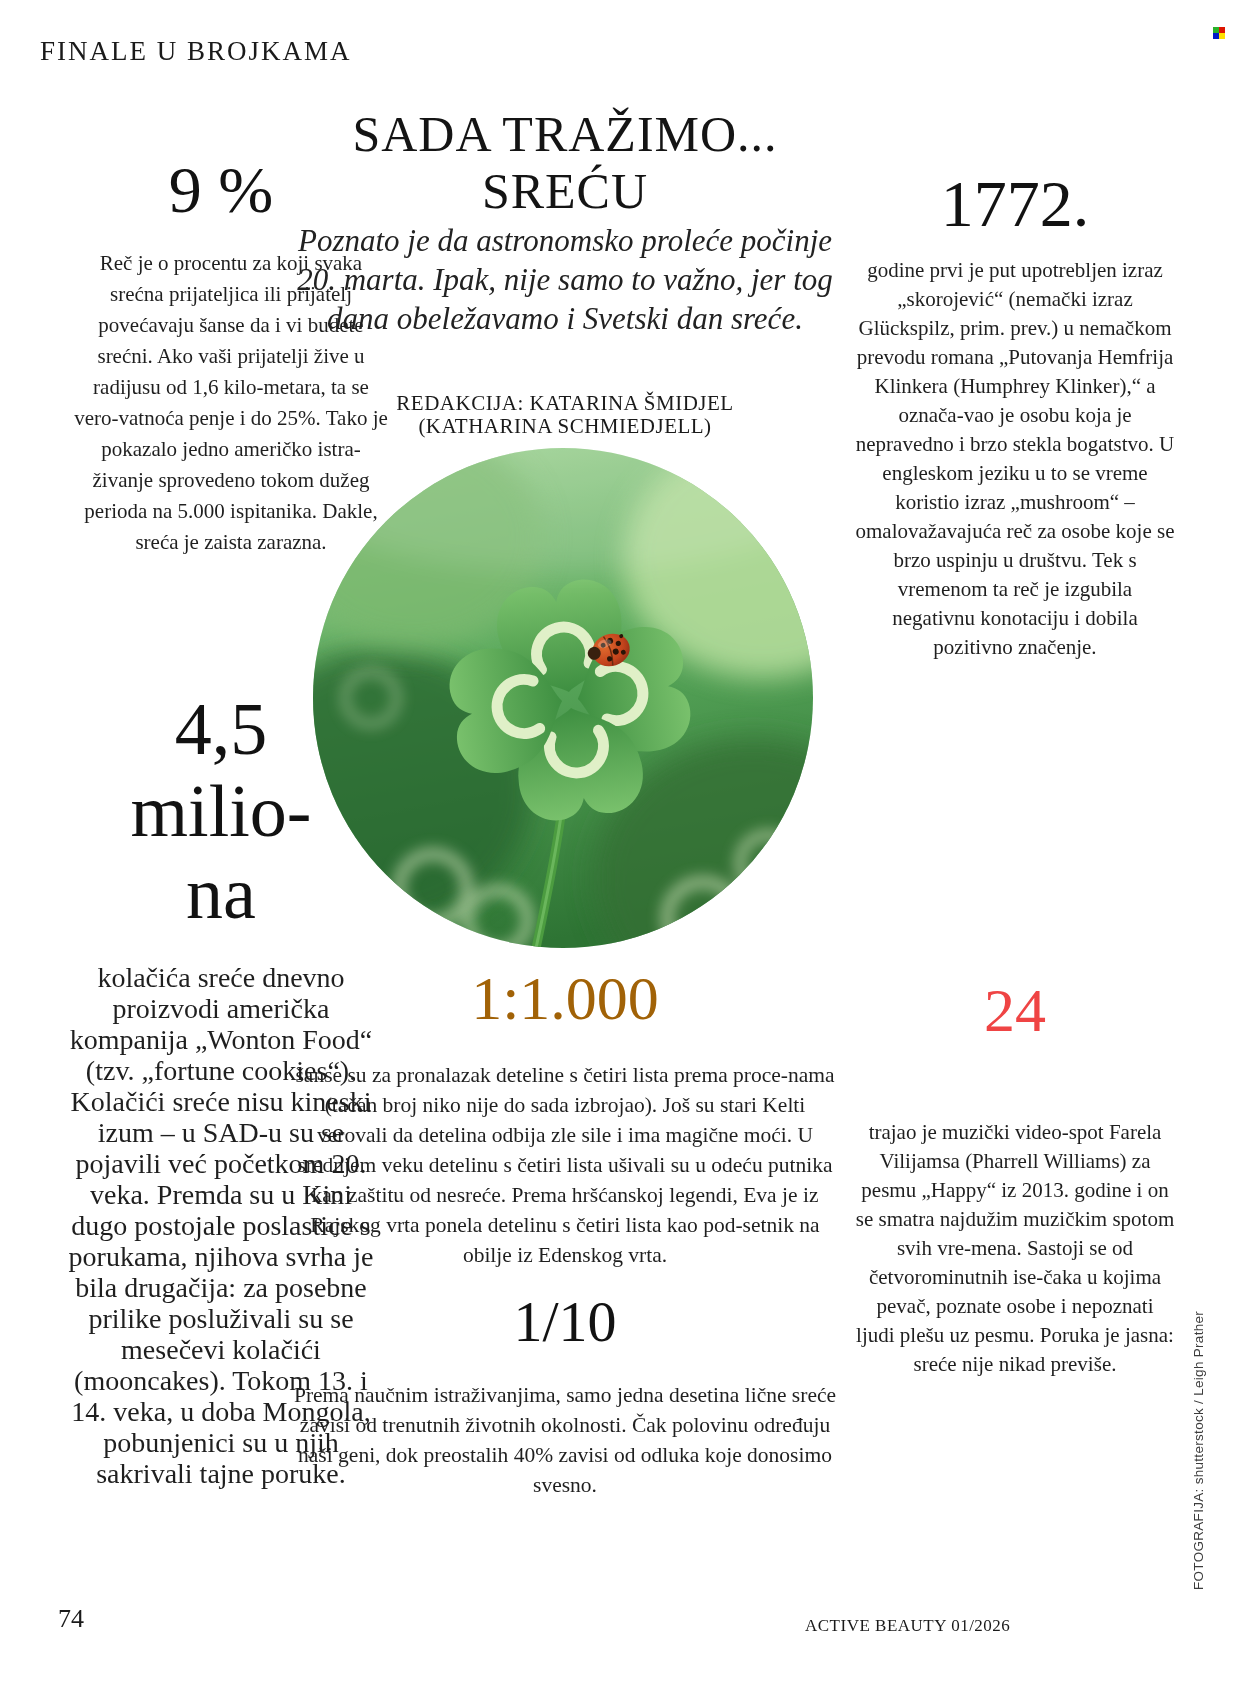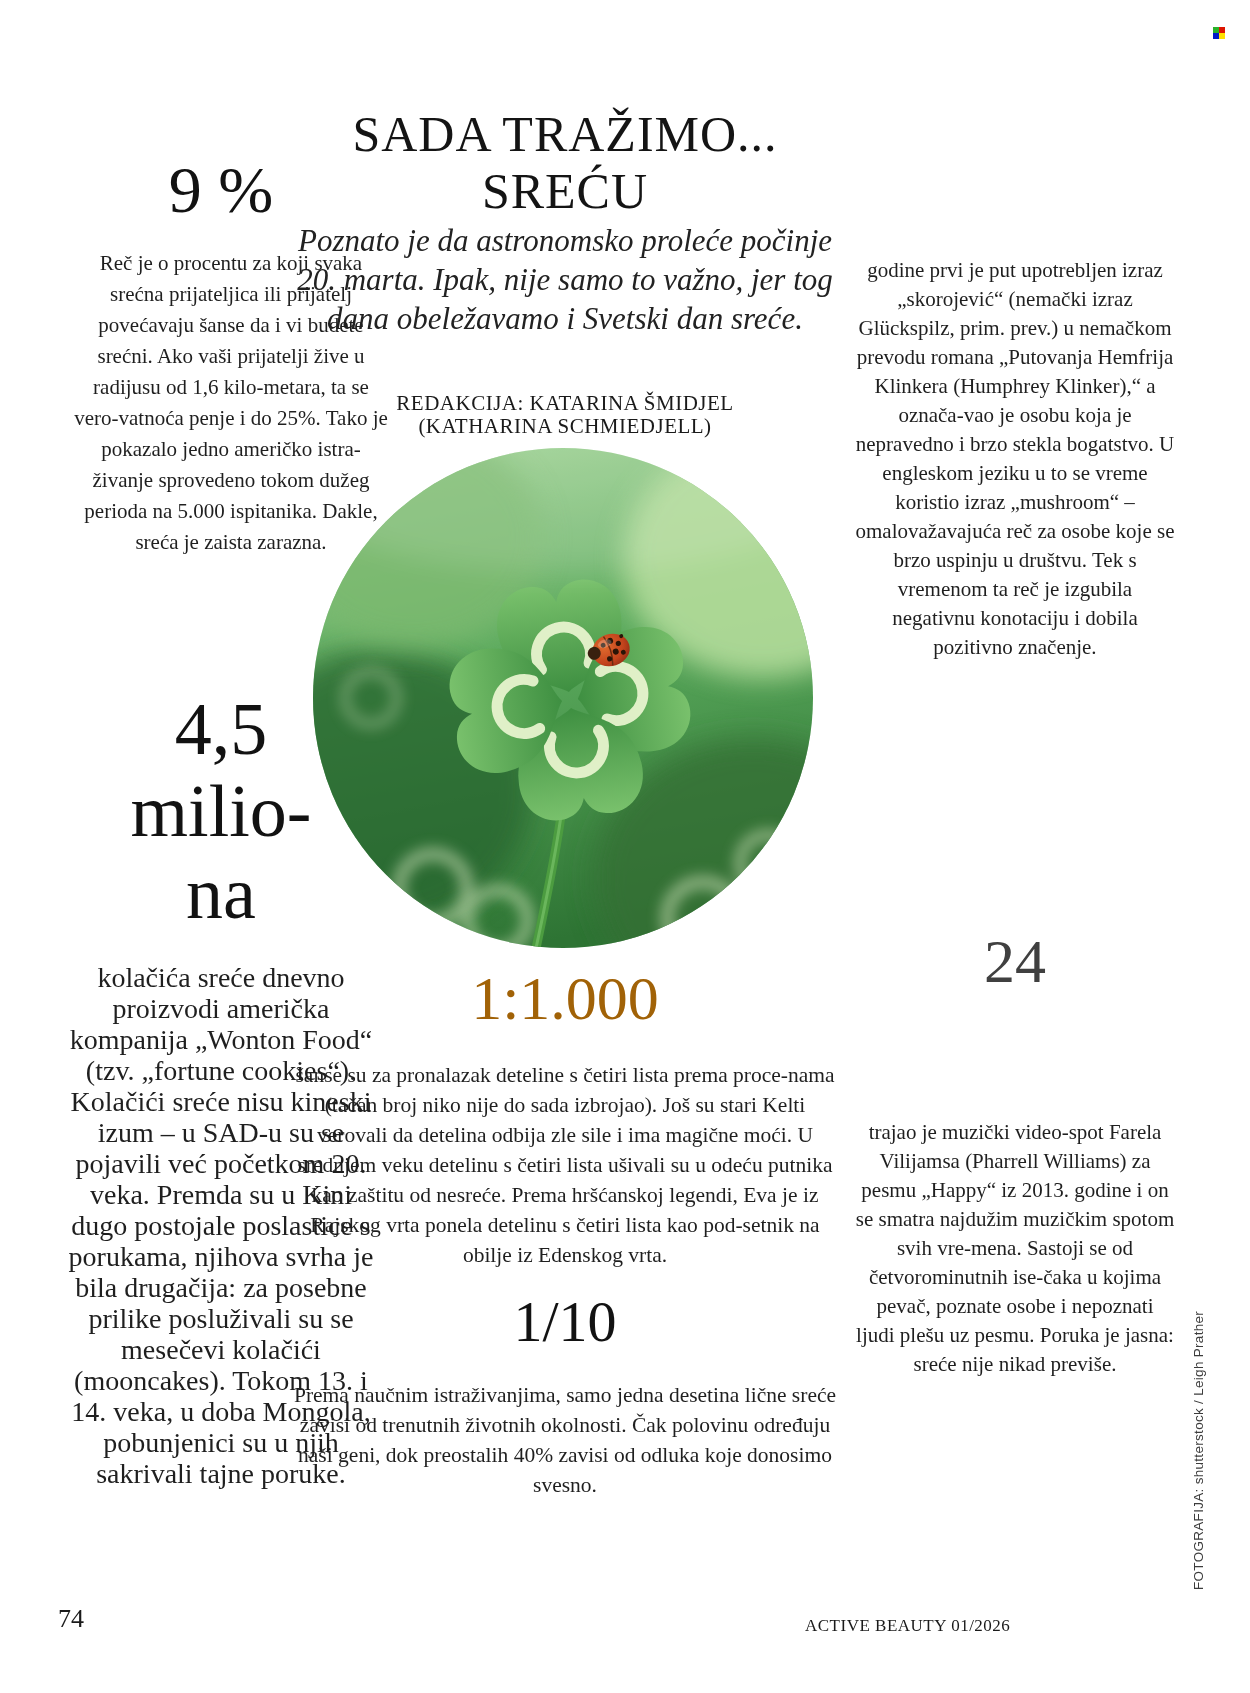--- a/index.html
+++ b/index.html
@@ -23,38 +23,39 @@
   #byline{left:302px;top:392px;width:526px;font-size:21px;line-height:23px;letter-spacing:0.5px;color:#1a1a1a;}
   #photo{left:313px;top:448px;width:500px;height:500px;border-radius:50%;}
   #photo svg{display:block;width:500px;height:500px;}
   #ratio-num{left:302px;top:963px;width:526px;font-size:62px;color:#a16207;}
   #ratio-body{left:287px;top:1060px;width:556px;font-size:21.5px;line-height:30px;}
   #tenth-num{left:302px;top:1288px;width:526px;font-size:58px;color:#121212;}
   #tenth-body{left:287px;top:1380px;width:556px;font-size:21.5px;line-height:30px;}
   
   #s1772-num{left:855px;top:166px;width:320px;font-size:66px;color:#121212;}
   #s1772-body{left:855px;top:256px;width:320px;font-size:21px;line-height:29px;}
-  #s24-num{left:855px;top:923px;width:320px;font-size:62px;line-height:76px;color:#404040;}
+  #s24-num{left:855px;top:972px;width:320px;font-size:62px;line-height:76px;color:#ef4444;}
   #s24-body{left:855px;top:1118px;width:320px;font-size:21px;line-height:29px;}
   
   #photo-credit{
     left:1030px;top:1411px;width:340px;height:18px;
     transform:rotate(-90deg);
     font-family:"Liberation Sans","DejaVu Sans",sans-serif;
     font-size:13.5px;color:#3c3c3c;letter-spacing:0.3px;text-align:left;
   }
   
   #page-number{left:58px;top:1604px;font-size:26px;color:#1a1a1a;}
   #issue{left:805px;top:1616px;width:400px;text-align:left;font-size:17px;letter-spacing:0.5px;color:#1a1a1a;}
 </style>
 </head>
 <body>
 
 <div id="page">
 
+  <div id="kicker" class="abs">FINALE U BROJKAMA</div>
 
   <svg id="brand-logo" class="abs" viewBox="0 0 12 12" aria-hidden="true">
     <rect x="0" y="0" width="6" height="6" fill="#29b229"></rect>
     <rect x="6" y="0" width="6" height="6" fill="#dd1400"></rect>
     <rect x="0" y="6" width="6" height="6" fill="#0018c8"></rect>
     <rect x="6" y="6" width="6" height="6" fill="#ffdf00"></rect>
   </svg>
 
   <div id="headline" class="abs center">
     <div>SADA TRAŽIMO...</div>
@@ -155,20 +156,21 @@
       </g>
     </svg>
   </div>
 
   <div id="ratio-num" class="abs center">1:1.000</div>
   <div id="ratio-body" class="abs center">šanse su za pronalazak deteline s četiri lista prema proce-nama (tačan broj niko nije do sada izbrojao). Još su stari Kelti verovali da detelina odbija zle sile i ima magične moći. U srednjem veku detelinu s četiri lista ušivali su u odeću putnika kao zaštitu od nesreće. Prema hršćanskoj legendi, Eva je iz Rajskog vrta ponela detelinu s četiri lista kao pod-setnik na obilje iz Edenskog vrta.</div>
 
   <div id="tenth-num" class="abs center">1/10</div>
   <div id="tenth-body" class="abs center">Prema naučnim istraživanjima, samo jedna desetina lične sreće zavisi od trenutnih životnih okolnosti. Čak polovinu određuju naši geni, dok preostalih 40% zavisi od odluka koje donosimo svesno.</div>
 
+  <div id="s1772-num" class="abs center">1772.</div>
   <div id="s1772-body" class="abs center">godine prvi je put upotrebljen izraz „skorojević“ (nemački izraz Glückspilz, prim. prev.) u nemačkom prevodu romana „Putovanja Hemfrija Klinkera (Humphrey Klinker),“ a označa-vao je osobu koja je nepravedno i brzo stekla bogatstvo. U engleskom jeziku u to se vreme koristio izraz „mushroom“ – omalovažavajuća reč za osobe koje se brzo uspinju u društvu. Tek s vremenom ta reč je izgubila negativnu konotaciju i dobila pozitivno značenje.</div>
 
   <div id="s24-num" class="abs center">
     <div>24</div>
   </div>
   <div id="s24-body" class="abs center">trajao je muzički video-spot Farela Vilijamsa (Pharrell Williams) za pesmu „Happy“ iz 2013. godine i on se smatra najdužim muzičkim spotom svih vre-mena. Sastoji se od četvorominutnih ise-čaka u kojima pevač, poznate osobe i nepoznati ljudi plešu uz pesmu. Poruka je jasna: sreće nije nikad previše.</div>
 
   <div id="photo-credit" class="abs">FOTOGRAFIJA: shutterstock / Leigh Prather</div>
 
   <div id="page-number" class="abs">74</div>

